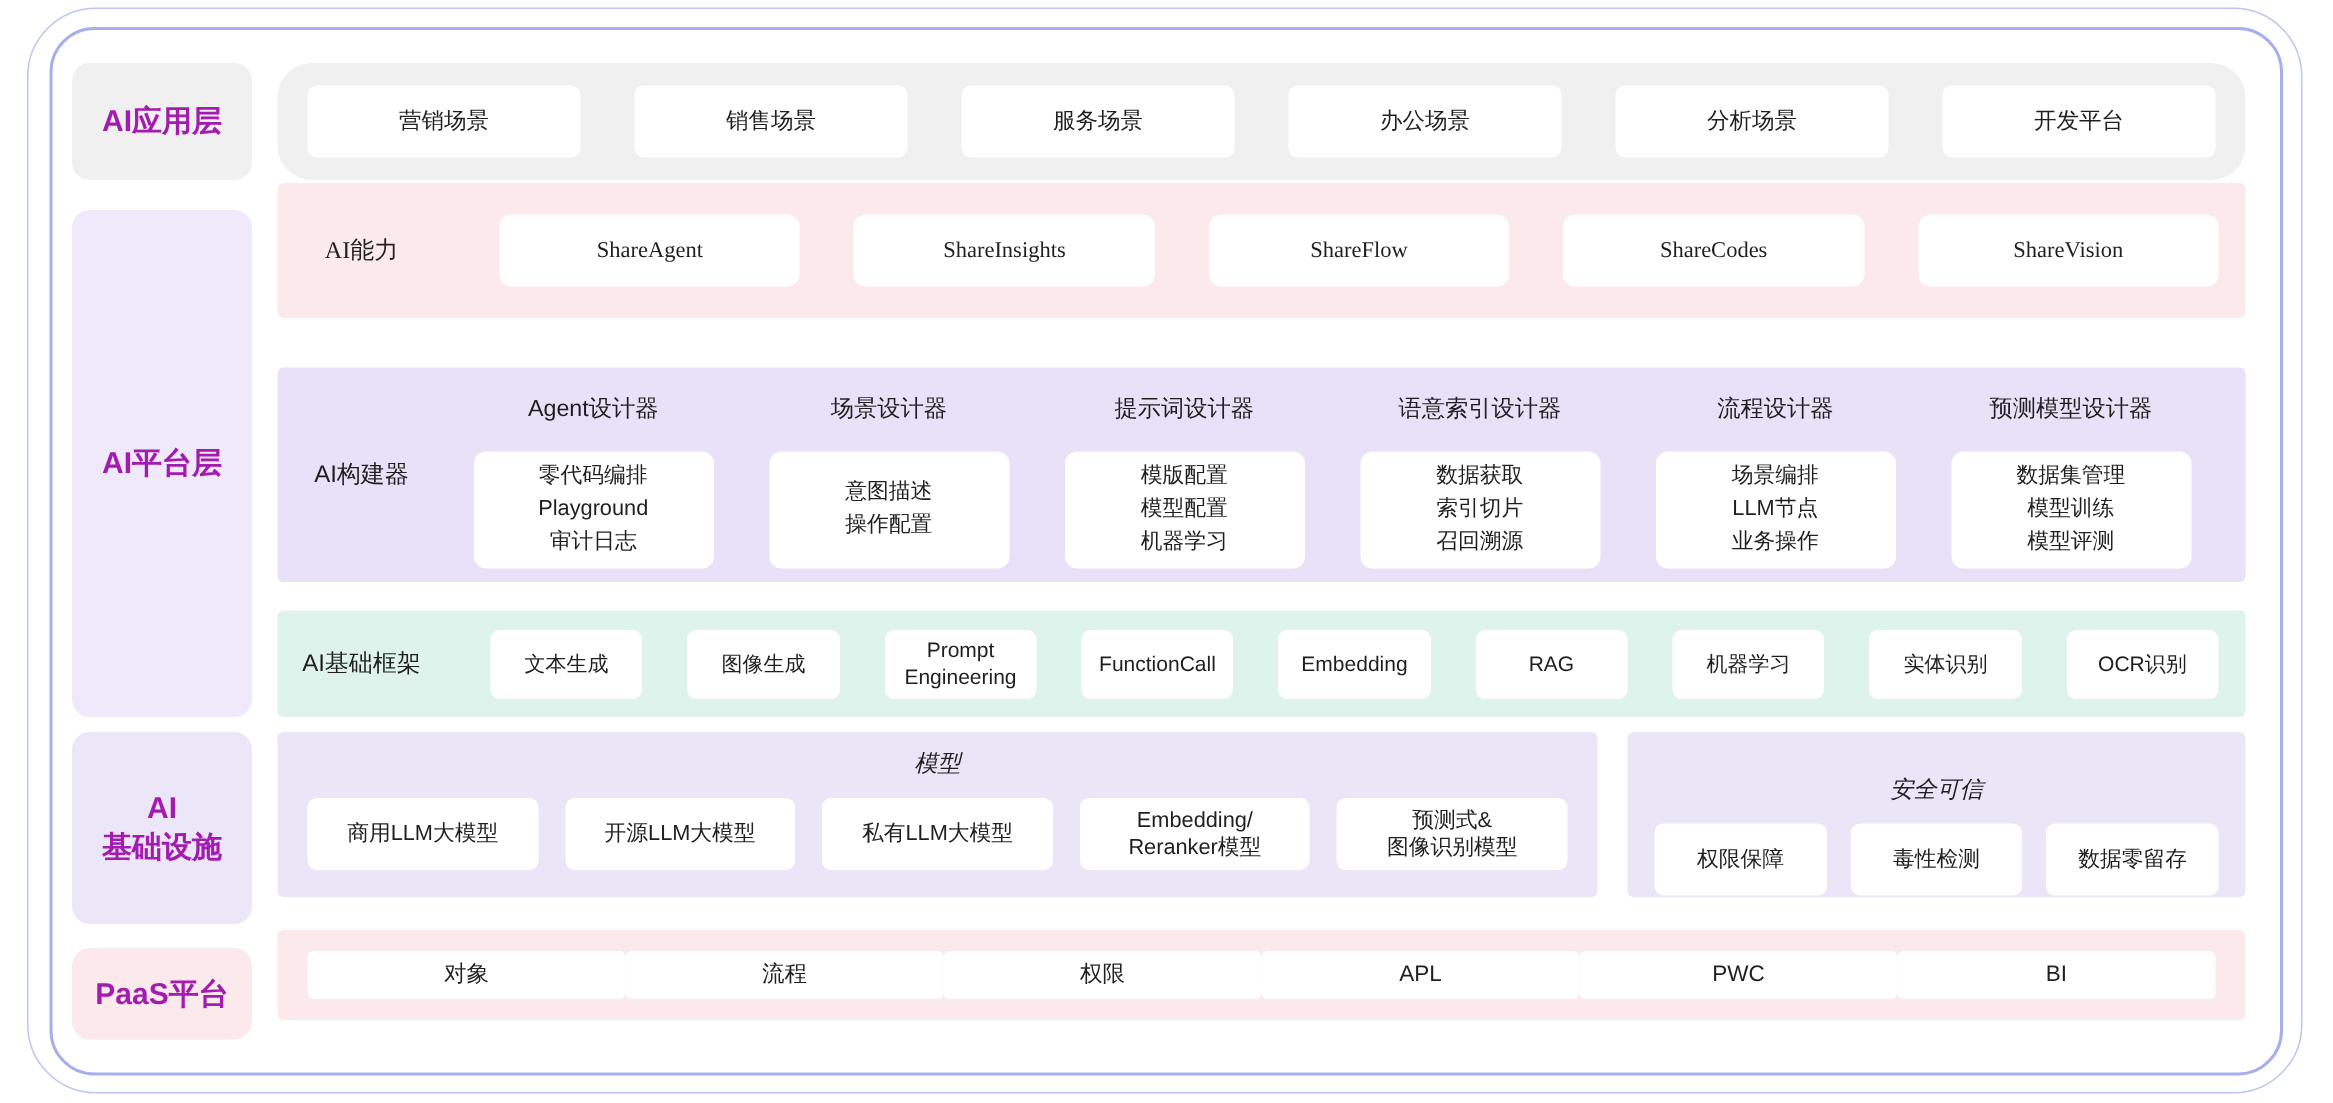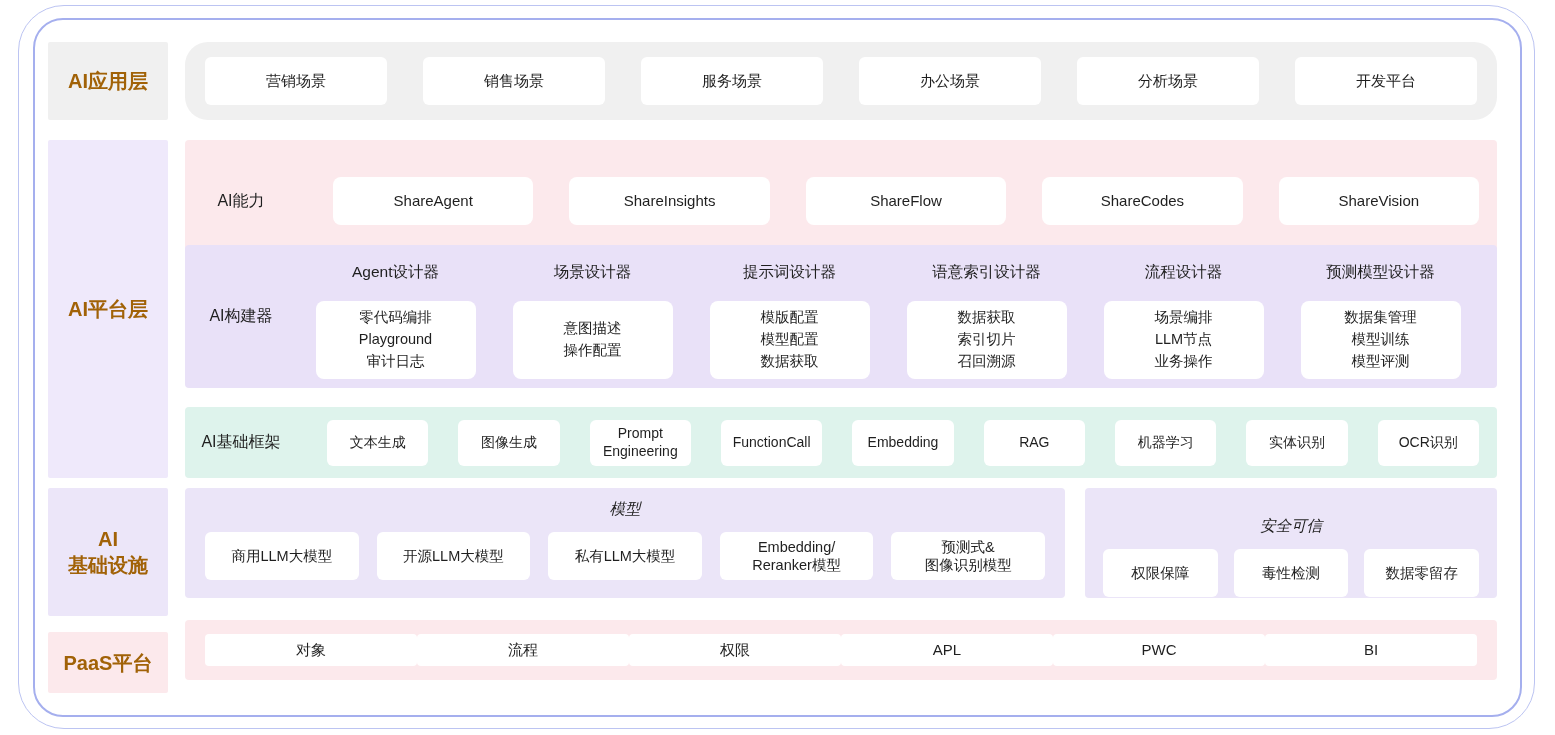--- a/index.html
+++ b/index.html
@@ -12,42 +12,42 @@
     position:absolute;left:18px;top:5px;width:1517px;height:724px;
     border:1.5px solid #bcc4f2;border-radius:46px;box-sizing:border-box;
   }
   .frame{
     position:absolute;left:33px;top:18px;width:1489px;height:699px;
     border:2px solid #a5afee;border-radius:30px;box-sizing:border-box;
   }
   .abs{position:absolute;box-sizing:border-box;}
   .layer-label{
     left:48px;width:120px;display:flex;align-items:center;justify-content:center;
-    font-weight:700;font-size:20px;text-align:center;border-radius:2px;
-    white-space:pre-line;line-height:1.3;color:#a16207;
+    font-weight:700;font-size:20px;text-align:center;border-radius:12px;
+    white-space:pre-line;line-height:1.3;color:#a21caf;
   }
   .row-panel{border-radius:4px;display:flex;align-items:center;}
   .pill{
     background:#ffffff;border-radius:6px;display:flex;align-items:center;justify-content:center;
     font-size:15px;text-align:center;line-height:1.25;
   }
   .bg-gray{background:#f0f0f0;}
   .bg-pink{background:#fce9ec;}
   .bg-purple{background:#e9e1f8;}
   .bg-mint{background:#def3ec;}
   .bg-lav-light{background:#efe9fb;}
   .bg-lav{background:#ece6f9;}
   .bg-lav-panel{background:#ebe5f8;}
 
   
   .app-row{left:185px;top:42px;width:1312px;height:78px;padding:0 20px;gap:36px;border-radius:23px;}
   .app-row .pill{flex:1;height:48px;}
 
   
-  .cap-row{left:185px;top:140px;width:1312px;height:122px;padding:0 18px 0 0;gap:36px;}
+  .cap-row{left:185px;top:122px;width:1312px;height:90px;padding:0 18px 0 0;gap:36px;font-family:Liberation Serif, serif;}
   .cap-label{flex:0 0 112px;display:flex;align-items:center;justify-content:center;font-size:16px;}
   .cap-row .pill{flex:1;height:48px;border-radius:8px;}
 
   
   .builder-row{left:185px;top:245px;width:1312px;height:143px;padding:0 18px 0 0;align-items:stretch;}
   .builder-label{flex:0 0 112px;display:flex;align-items:center;justify-content:center;font-size:16px;}
   .builder-col{flex:1;display:flex;flex-direction:column;align-items:center;padding-top:16px;}
   .builder-title{font-size:15.5px;font-weight:500;height:22px;display:flex;align-items:center;}
   .builder-box{
     margin-top:18px;width:160px;height:78px;background:#fff;border-radius:8px;
@@ -113,21 +113,21 @@
   </div>
   <div class="builder-col">
     <div class="builder-title">场景设计器</div>
     <div class="builder-box">意图描述
 操作配置</div>
   </div>
   <div class="builder-col">
     <div class="builder-title">提示词设计器</div>
     <div class="builder-box">模版配置
 模型配置
-数据获取</div>
+机器学习</div>
   </div>
   <div class="builder-col">
     <div class="builder-title">语意索引设计器</div>
     <div class="builder-box">数据获取
 索引切片
 召回溯源</div>
   </div>
   <div class="builder-col">
     <div class="builder-title">流程设计器</div>
     <div class="builder-box">场景编排

